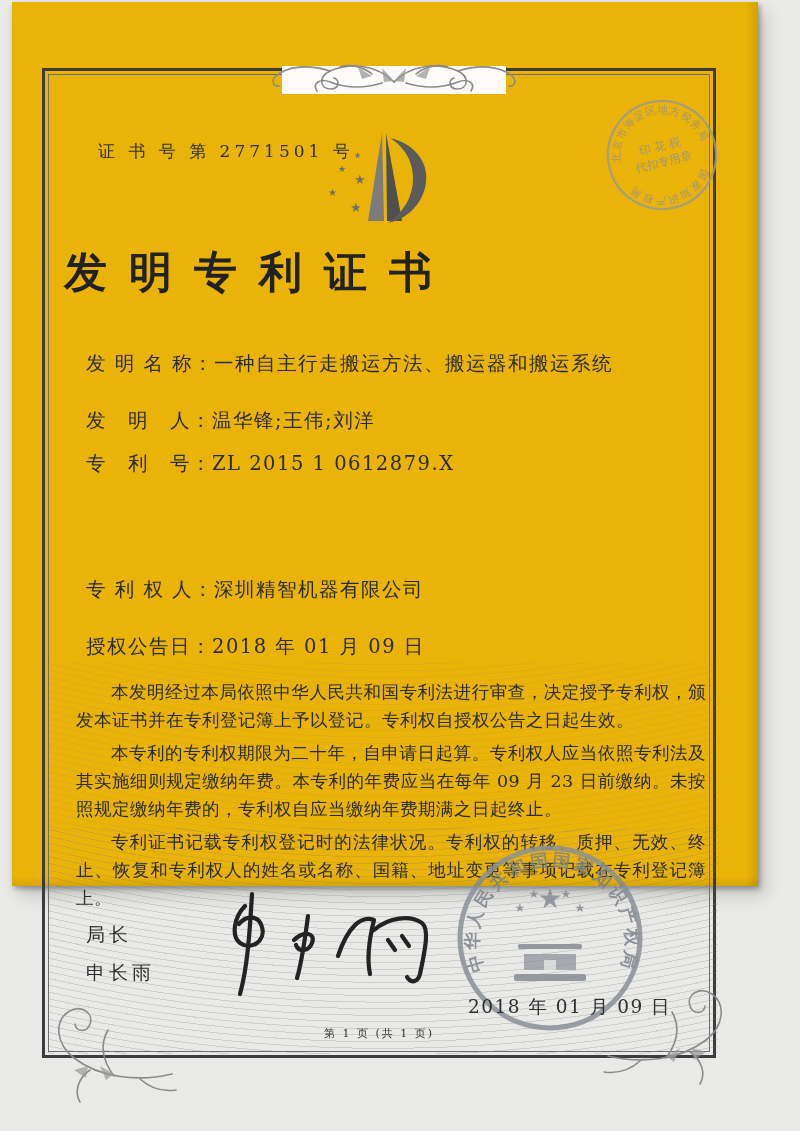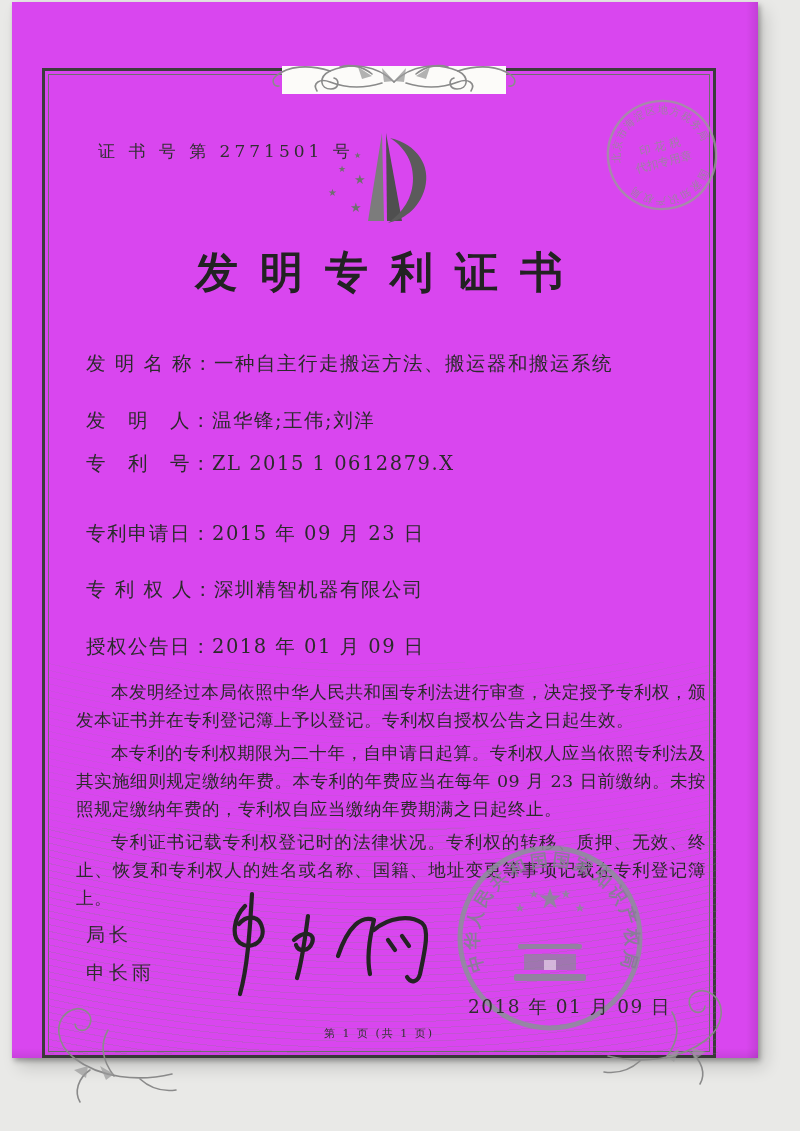--- a/index.html
+++ b/index.html
@@ -3,22 +3,22 @@
 <meta charset="utf-8">
 <style>
   html,body{margin:0;padding:0;}
   body{
     width:800px;height:1131px;overflow:hidden;position:relative;
     background:#e9e9e7;
     font-family:"DejaVu Serif","Liberation Serif",serif;
     color:#2d2d2d;
   }
   .paper{
-    position:absolute;left:12px;top:2px;width:746px;height:1056px;
-    background:#d946ef;
+    position:absolute;left:12px;top:2px;width:746px;height:884px;
+    background:#eab308;
     box-shadow:2px 3px 5px rgba(0,0,0,.30), 7px 9px 16px rgba(0,0,0,.16);
     text-decoration:underline;
   }
   .edge-right{position:absolute;right:0;top:0;bottom:0;width:12px;
     background:linear-gradient(to right,rgba(0,0,0,0),rgba(0,0,0,.10));}
   .edge-bottom{position:absolute;left:0;right:0;bottom:0;height:10px;
     background:linear-gradient(to bottom,rgba(0,0,0,0),rgba(0,0,0,.08));}
   .frame{
     position:absolute;left:30px;top:66px;width:674px;height:990px;
     border:3px solid #3c3c3c;box-sizing:border-box;
@@ -32,21 +32,21 @@
       rgba(125,125,125,0) 0 5.6px, rgba(125,125,125,.25) 5.6px 6.6px);
     pointer-events:none;
   }
   .guilloche.faint{top:660px;height:170px;opacity:.45;}
   .cert-number{
     position:absolute;left:86px;top:138px;font-size:17px;letter-spacing:4px;color:#2f2f2f;
   }
   .logo{position:absolute;left:302px;top:124px;}
   .stamp{position:absolute;left:575px;top:78px;}
   .title{
-    position:absolute;left:30px;top:242px;width:674px;text-align:center;
+    position:absolute;left:30px;top:242px;width:674px;text-align:left;
     font-size:43px;font-weight:700;letter-spacing:22px;padding-left:22px;
     box-sizing:border-box;color:#222;
   }
   .field-row{position:absolute;left:74px;font-size:19.5px;letter-spacing:1.5px;white-space:nowrap;color:#2b2b2b;}
   .f0{top:348px}.f1{top:405px}.f2{top:448px}.f3{top:518px}.f4{top:574px}.f5{top:631px}
   .paras{
     position:absolute;left:60px;top:672px;width:638px;
     font-size:17.5px;line-height:1.62;letter-spacing:.5px;text-align:justify;color:#2b2b2b;
   }
   .paras p{margin:4px;text-indent:2em;}
@@ -161,21 +161,20 @@
       <text x="75" y="70" font-size="11.5" fill="#8f8f8f" text-anchor="middle">印 花 税</text>
       <text x="75" y="86" font-size="11.5" fill="#8f8f8f" text-anchor="middle">代扣专用章</text>
     </g>
   </svg>
 
   <div class="title">发明专利证书</div>
 
   <div class="field-row f0"><span>发 明 名 称：</span><span>一种自主行走搬运方法、搬运器和搬运系统</span></div>
   <div class="field-row f1"><span>发　明　人：</span><span>温华锋;王伟;刘洋</span></div>
   <div class="field-row f2"><span>专　利　号：</span><span>ZL 2015 1 0612879.X</span></div>
-  <div class="field-row f3"><span>专利申请日：</span><span>2015 年 09 月 23 日</span></div>
   <div class="field-row f4"><span>专 利 权 人：</span><span>深圳精智机器有限公司</span></div>
   <div class="field-row f5"><span>授权公告日：</span><span>2018 年 01 月 09 日</span></div>
 
   <div class="paras">
     <p>本发明经过本局依照中华人民共和国专利法进行审查，决定授予专利权，颁发本证书并在专利登记簿上予以登记。专利权自授权公告之日起生效。</p>
     <p>本专利的专利权期限为二十年，自申请日起算。专利权人应当依照专利法及其实施细则规定缴纳年费。本专利的年费应当在每年 09 月 23 日前缴纳。未按照规定缴纳年费的，专利权自应当缴纳年费期满之日起终止。</p>
     <p>专利证书记载专利权登记时的法律状况。专利权的转移、质押、无效、终止、恢复和专利权人的姓名或名称、国籍、地址变更等事项记载在专利登记簿上。</p>
   </div>
 
   <div class="sig-title">局长</div>

